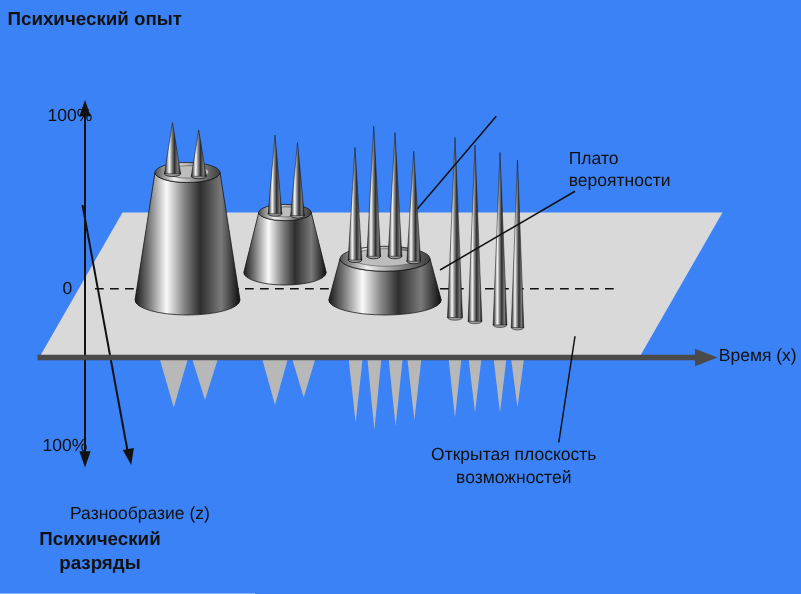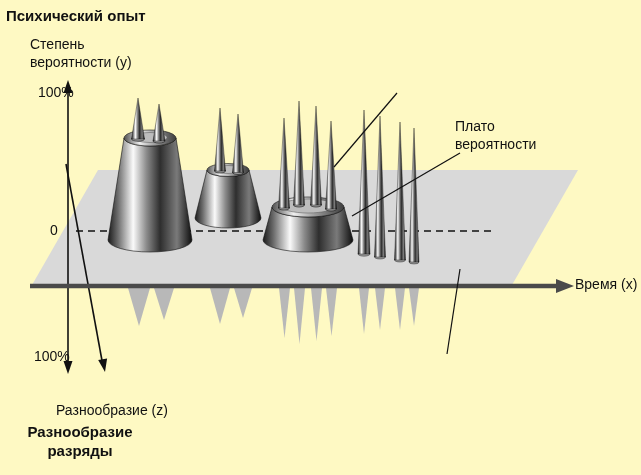--- a/index.html
+++ b/index.html
@@ -1,19 +1,19 @@
 <!DOCTYPE html>
 <html><head>
 <meta charset="utf-8">
 <style>
   html,body{margin:0;padding:0;background:#fff;}
   #figure{
     position:relative;
     width:641px;height:475px;
-    background:#fef9c3;
+    background:#3b82f6;
     font-family:"Liberation Sans", sans-serif;
     overflow:hidden;
   }
   #figure svg{position:absolute;left:0;top:0;}
   .label{
     position:absolute;
     color:#111;
     font-size:14px;
     line-height:1.28;
   }
@@ -149,31 +149,31 @@
       <polygon points="574,286 556,279 556,293" fill="#4a4a4a"></polygon>
     </g>
 
     <line x1="397" y1="93" x2="334" y2="167" stroke="#111" stroke-width="1.2"></line>
     <line x1="460" y1="153" x2="352" y2="216" stroke="#111" stroke-width="1.2"></line>
     <line x1="447" y1="354" x2="460" y2="269" stroke="#111" stroke-width="1.2"></line>
   </svg>
 
   <div class="label bold" style="left:6px;top:6px;">Психический опыт</div>
 
-  <div class="label" style="left:30px;top:36px;width:120px;">Степень вероятности (y)</div>
 
   <div class="label" style="left:38px;top:84px;">100%</div>
 
   <div class="label" style="left:50px;top:222px;">0</div>
 
   <div class="label" style="left:34px;top:348px;">100%</div>
 
   <div class="label nowrap" style="left:56px;top:378px;margin-top:24px;">Разнообразие (z)</div>
 
-  <div class="label bold center" style="left:4px;top:422px;width:152px;">Разнообразие разряды</div>
+  <div class="label bold center" style="left:4px;top:422px;width:152px;">Психический разряды</div>
 
 
   <div class="label" style="left:455px;top:118px;width:110px;">Плато вероятности</div>
 
   <div class="label nowrap" style="left:575px;top:276px;">Время (x)</div>
 
+  <div class="label center" style="left:332px;top:355px;width:158px;">Открытая плоскость возможностей</div>
 
 </div>
 
 </body></html>

